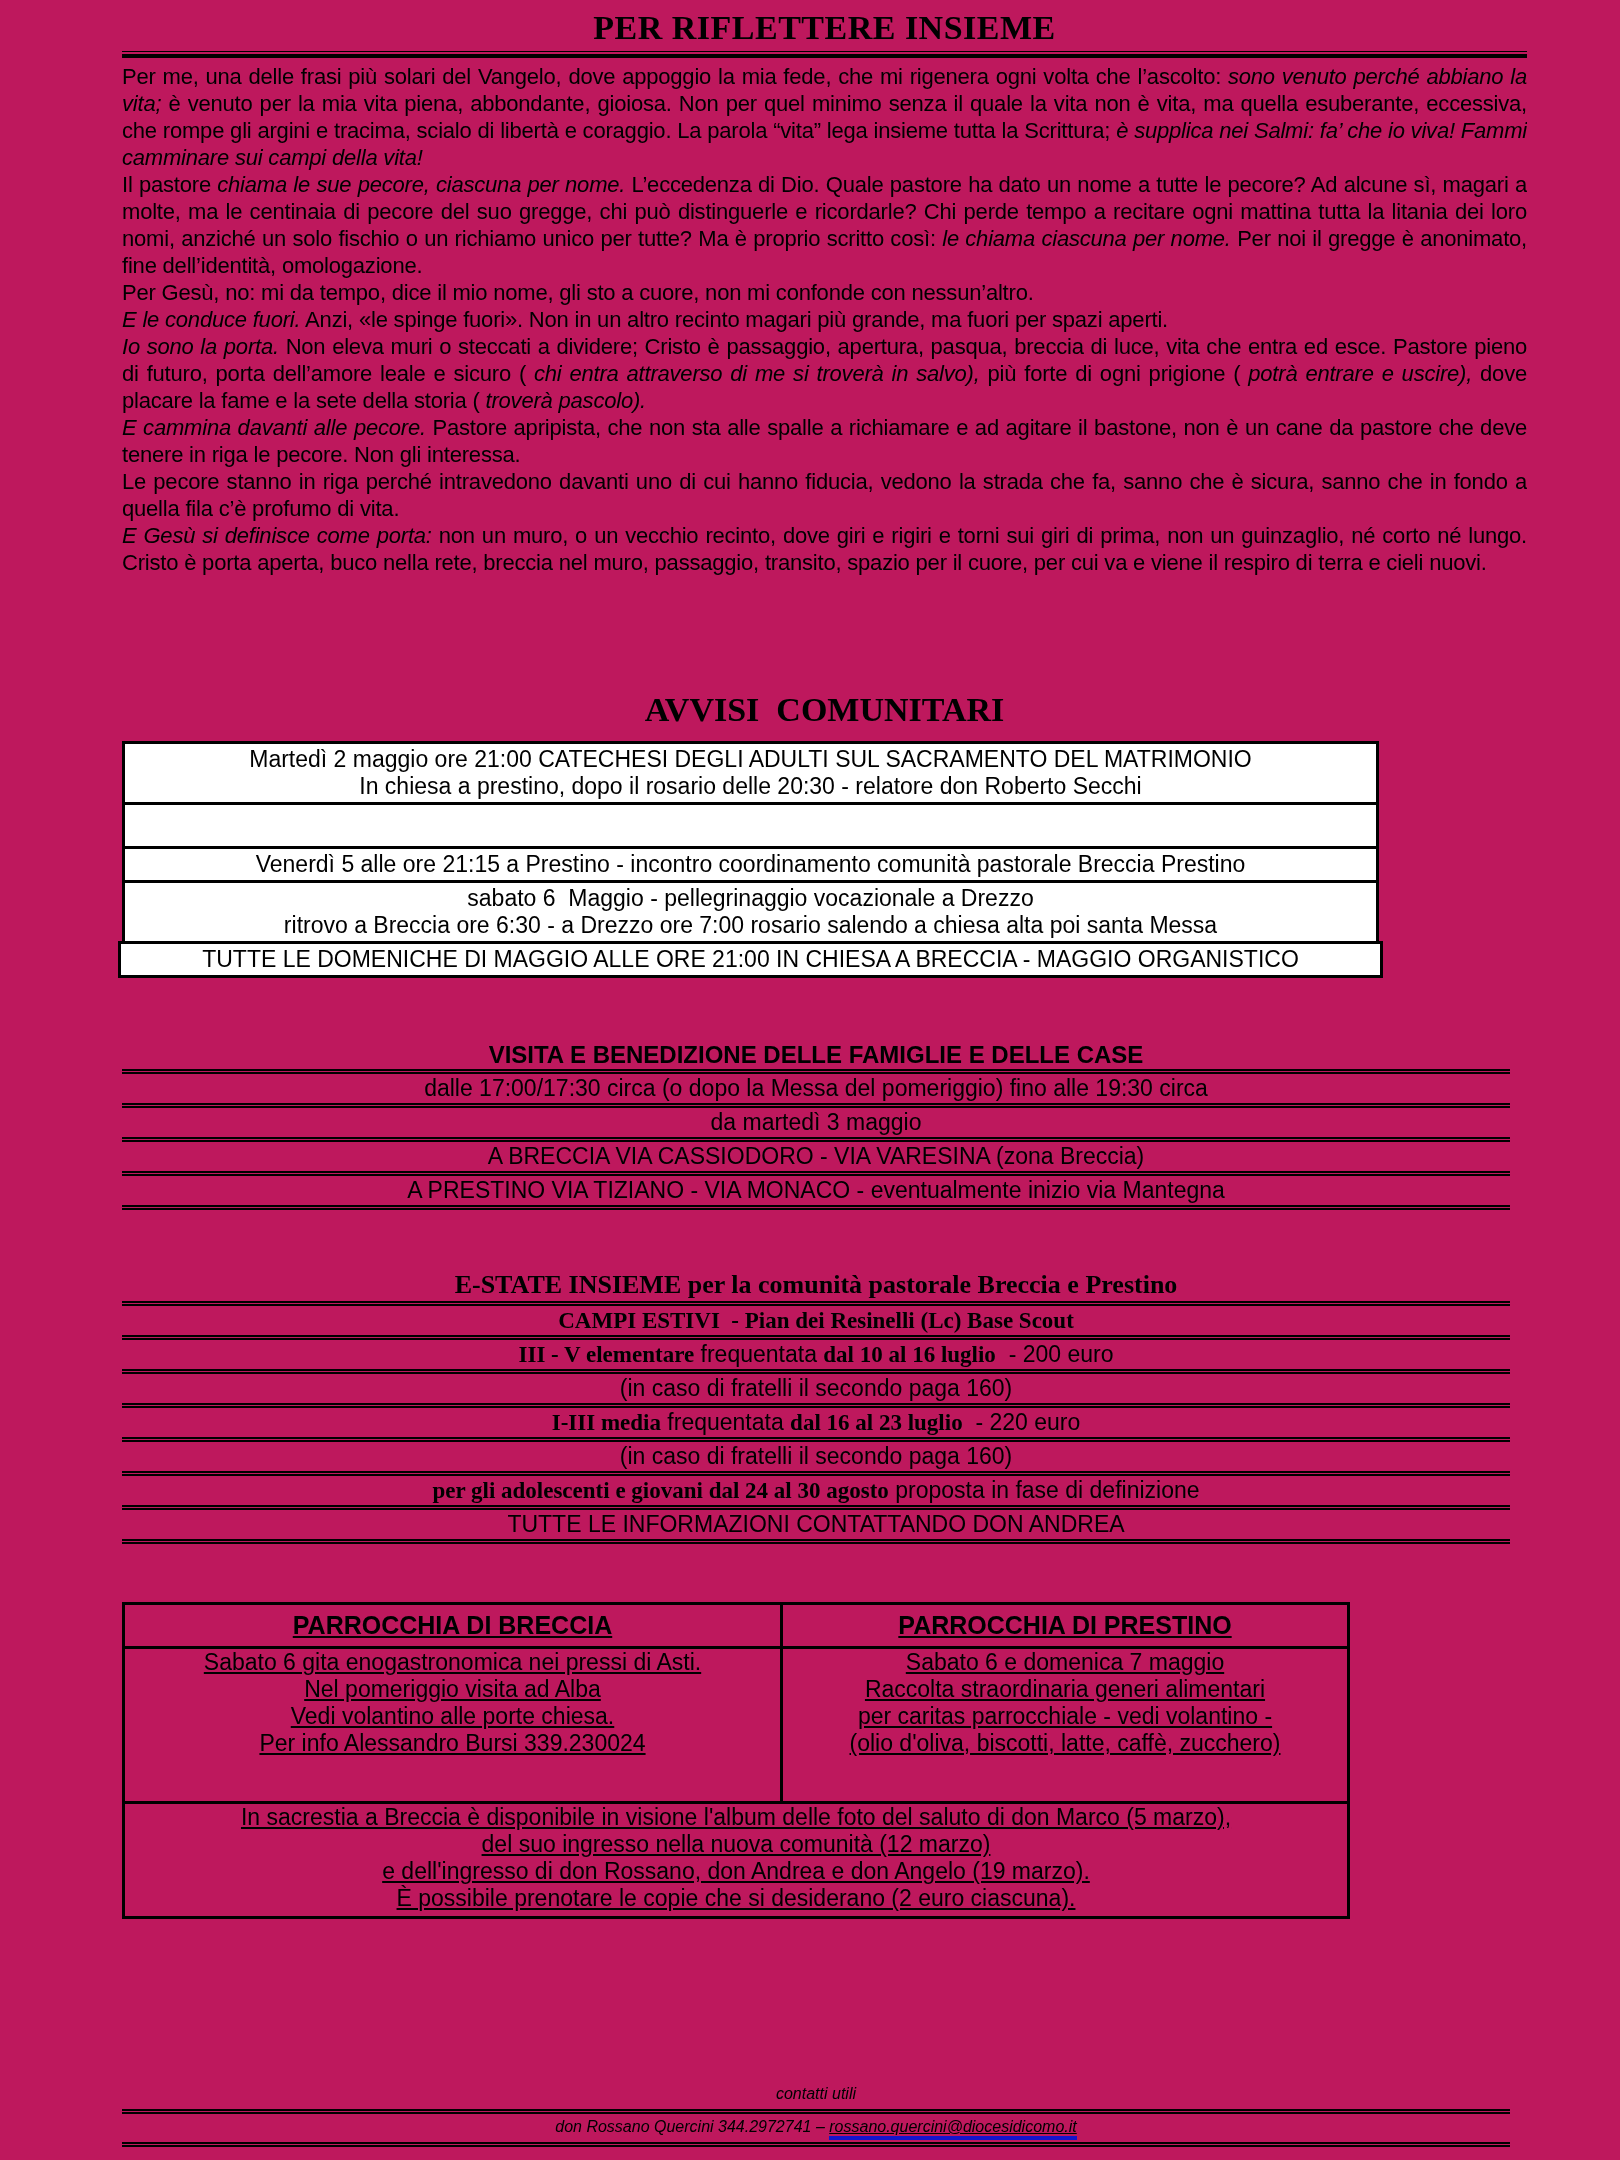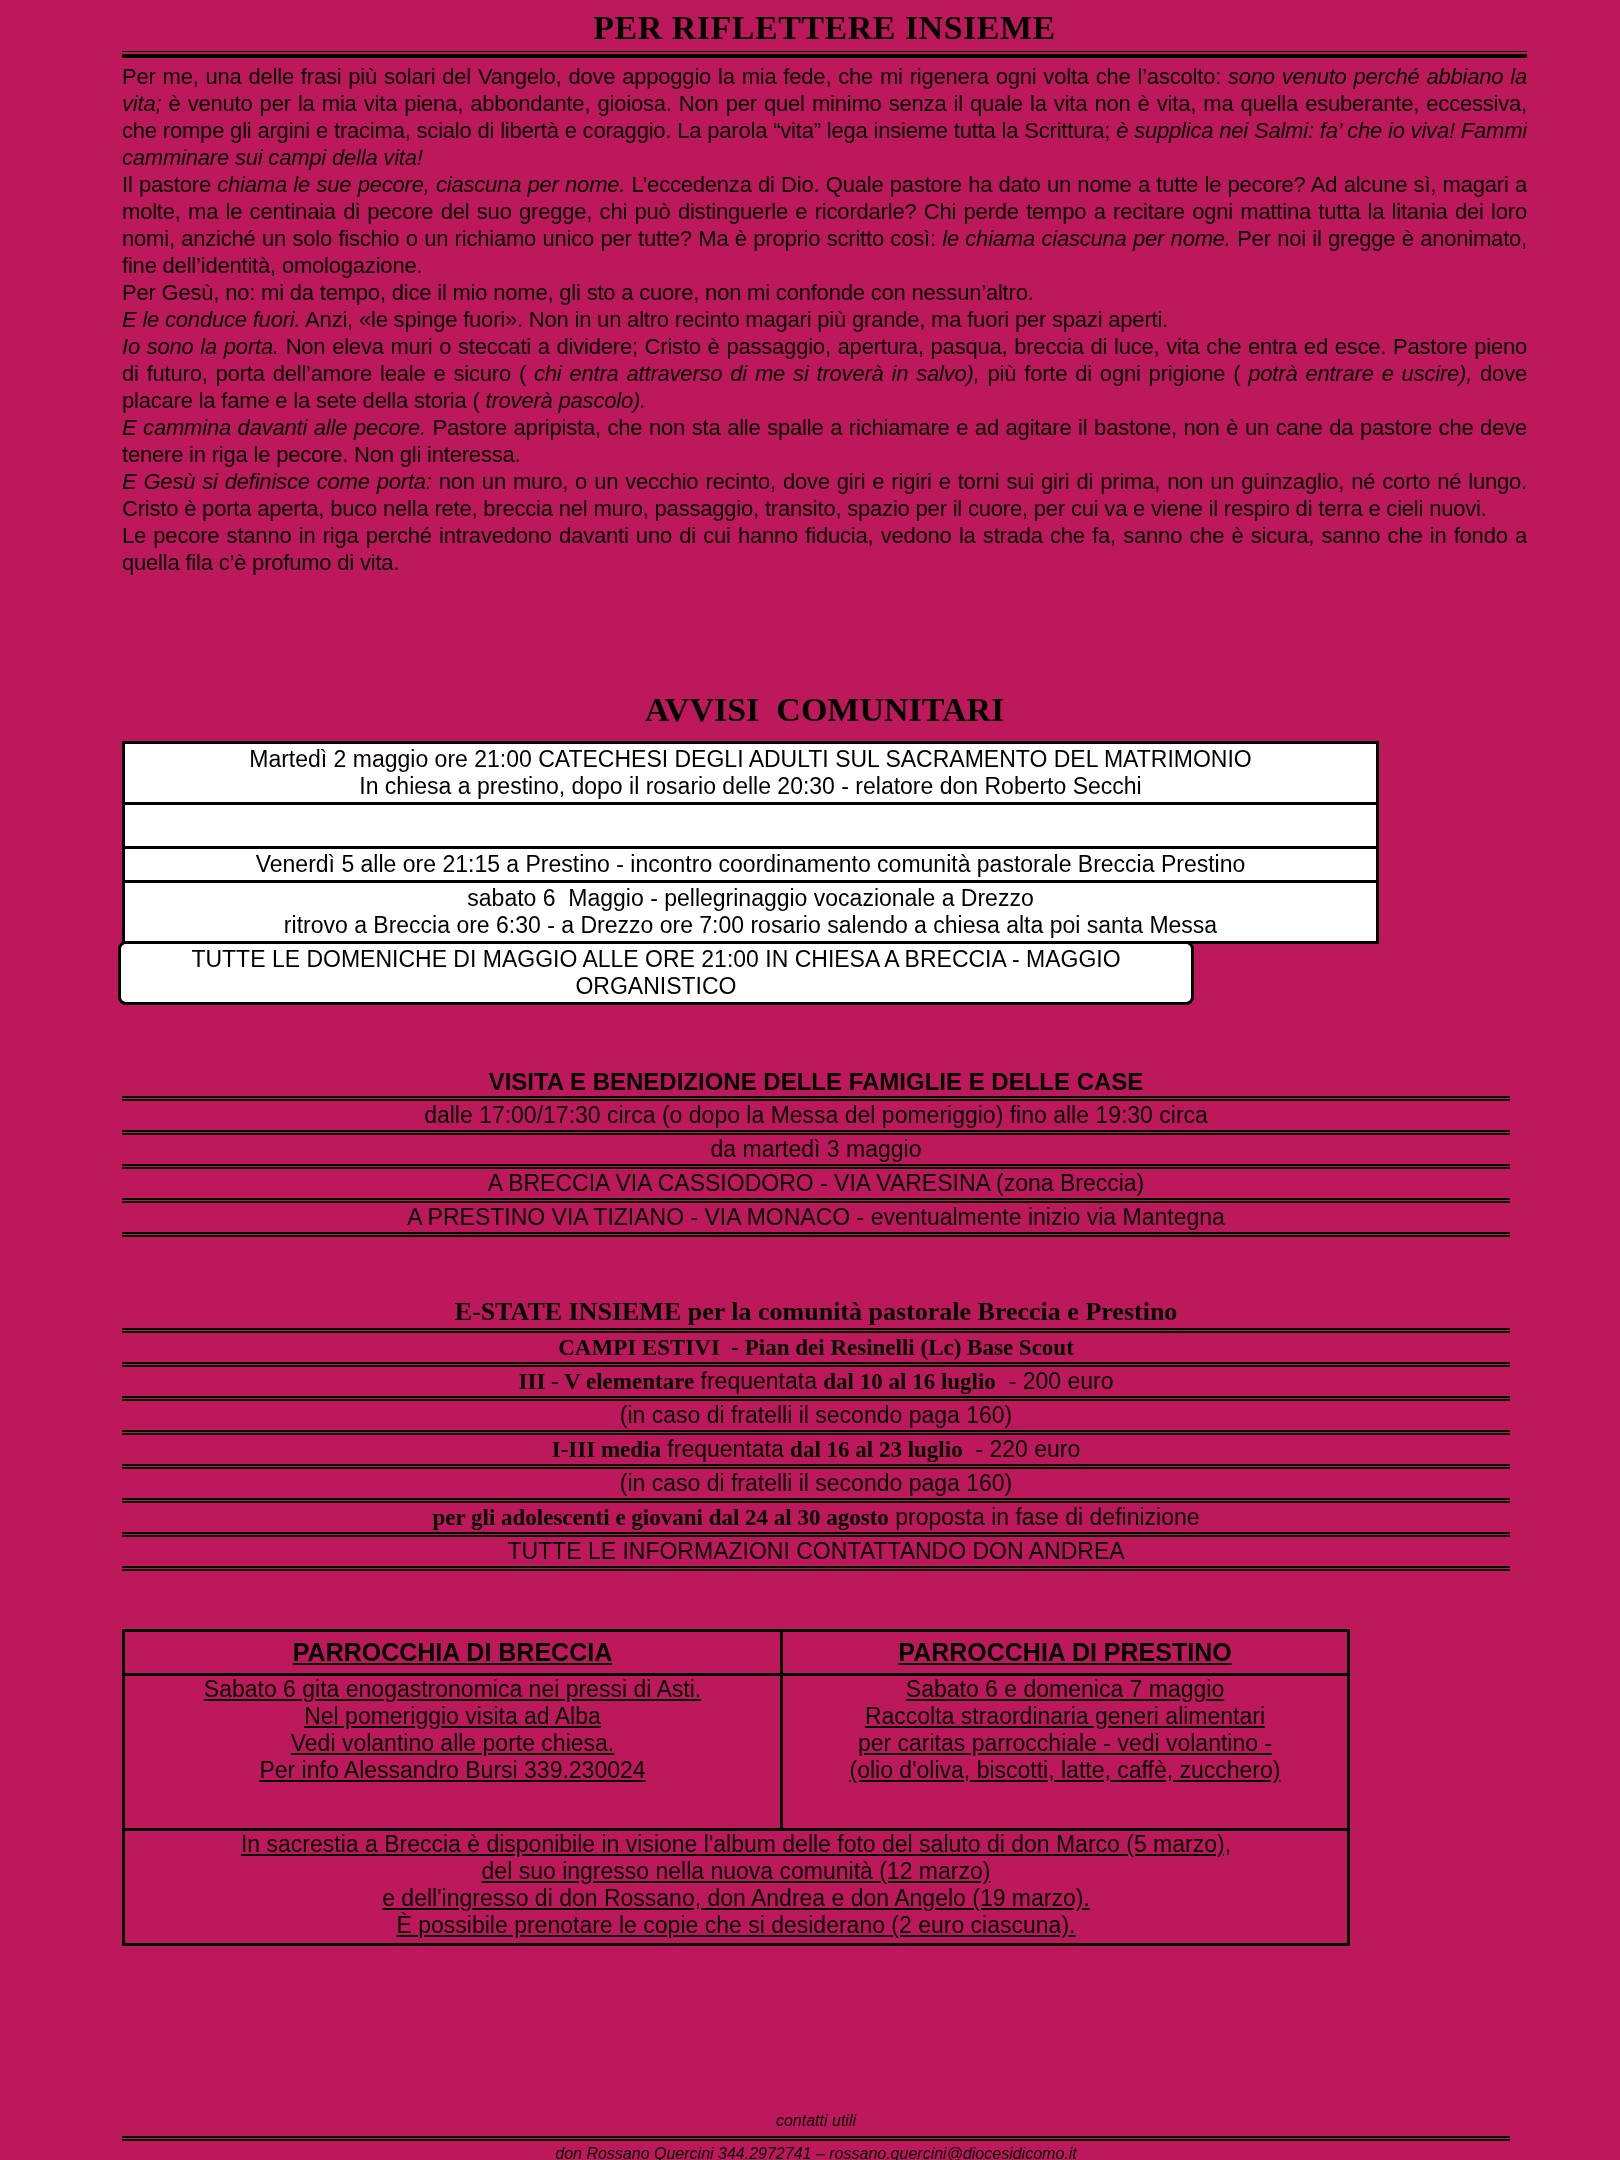--- a/index.html
+++ b/index.html
@@ -35,21 +35,21 @@
     font-family:"Liberation Serif","DejaVu Serif",serif;
     font-weight:bold;font-size:34px;line-height:42px;white-space:pre-wrap;
   }
   .box{
     box-sizing:border-box;width:1257px;border:3px solid #000;
     text-align:center;font-size:23px;line-height:27px;padding:2px 20px;
     background:#fff;
   }
   .box + .box{margin-top:-3px;}
   .box-empty{height:47px;}
-  .box-wide{width:1076px;margin-left:-4px;border-radius:8px;}
+  .box-wide{width:1265px;margin-left:-4px;}
   .boxline{white-space:pre-wrap;}
 
   
   .ruled{width:1388px;}
   .rrow{
     border-bottom:5px double #000;text-align:center;
     font-size:23px;line-height:25px;padding:2px 0 2px 0;white-space:pre-wrap;
   }
   .rtitle{font-weight:bold;font-size:24px;margin-top:38px;}
   .rtitle-big{font-weight:bold;font-size:26px;line-height:29px;}
@@ -81,22 +81,22 @@
     <h1 class="main-title">PER RIFLETTERE INSIEME</h1>
     <div class="title-rule"></div>
 
     <div class="reflection">
       <p><span>Per me, una delle frasi più solari del Vangelo, dove appoggio la mia fede, che mi rigenera ogni volta che l’ascolto: </span><span class="seg-i">sono venuto perché abbiano la vita;</span><span> è venuto per la mia vita piena, abbondante, gioiosa. Non per quel minimo senza il quale la vita non è vita, ma quella esuberante, eccessiva, che rompe gli argini e tracima, scialo di libertà e coraggio. La parola “vita” lega insieme tutta la Scrittura; </span><span class="seg-i">è supplica nei Salmi: fa’ che io viva! Fammi camminare sui campi della vita!</span></p>
       <p><span>Il pastore </span><span class="seg-i">chiama le sue pecore, ciascuna per nome.</span><span> L’eccedenza di Dio. Quale pastore ha dato un nome a tutte le pecore? Ad alcune sì, magari a molte, ma le centinaia di pecore del suo gregge, chi può distinguerle e ricordarle? Chi perde tempo a recitare ogni mattina tutta la litania dei loro nomi, anziché un solo fischio o un richiamo unico per tutte? Ma è proprio scritto così: </span><span class="seg-i">le chiama ciascuna per nome.</span><span> Per noi il gregge è anonimato, fine dell’identità, omologazione.</span></p>
       <p><span>Per Gesù, no: mi da tempo, dice il mio nome, gli sto a cuore, non mi confonde con nessun’altro.</span></p>
       <p><span class="seg-i">E le conduce fuori.</span><span> Anzi, «le spinge fuori». Non in un altro recinto magari più grande, ma fuori per spazi aperti.</span></p>
       <p><span class="seg-i">Io sono la porta.</span><span> Non eleva muri o steccati a dividere; Cristo è passaggio, apertura, pasqua, breccia di luce, vita che entra ed esce. Pastore pieno di futuro, porta dell’amore leale e sicuro ( </span><span class="seg-i">chi entra attraverso di me si troverà in salvo),</span><span> più forte di ogni prigione ( </span><span class="seg-i">potrà entrare e uscire),</span><span> dove placare la fame e la sete della storia ( </span><span class="seg-i">troverà pascolo).</span></p>
       <p><span class="seg-i">E cammina davanti alle pecore.</span><span> Pastore apripista, che non sta alle spalle a richiamare e ad agitare il bastone, non è un cane da pastore che deve tenere in riga le pecore. Non gli interessa.</span></p>
+      <p><span>Le pecore stanno in riga perché intravedono davanti uno di cui hanno fiducia, vedono la strada che fa, sanno che è sicura, sanno che in fondo a quella fila c’è profumo di vita.</span></p>
       <p><span class="seg-i">E Gesù si definisce come porta:</span><span> non un muro, o un vecchio recinto, dove giri e rigiri e torni sui giri di prima, non un guinzaglio, né corto né lungo. Cristo è porta aperta, buco nella rete, breccia nel muro, passaggio, transito, spazio per il cuore, per cui va e viene il respiro di terra e cieli nuovi.</span></p>
-      <p><span>Le pecore stanno in riga perché intravedono davanti uno di cui hanno fiducia, vedono la strada che fa, sanno che è sicura, sanno che in fondo a quella fila c’è profumo di vita.</span></p>
     </div>
 
     <h2 class="avvisi-title">AVVISI  COMUNITARI</h2>
 
     <div>
       <div class="box">
         <div class="boxline">Martedì 2 maggio ore 21:00 CATECHESI DEGLI ADULTI SUL SACRAMENTO DEL MATRIMONIO</div>
         <div class="boxline">In chiesa a prestino, dopo il rosario delle 20:30 - relatore don Roberto Secchi</div>
       </div>
       <div class="box box-empty"></div>

